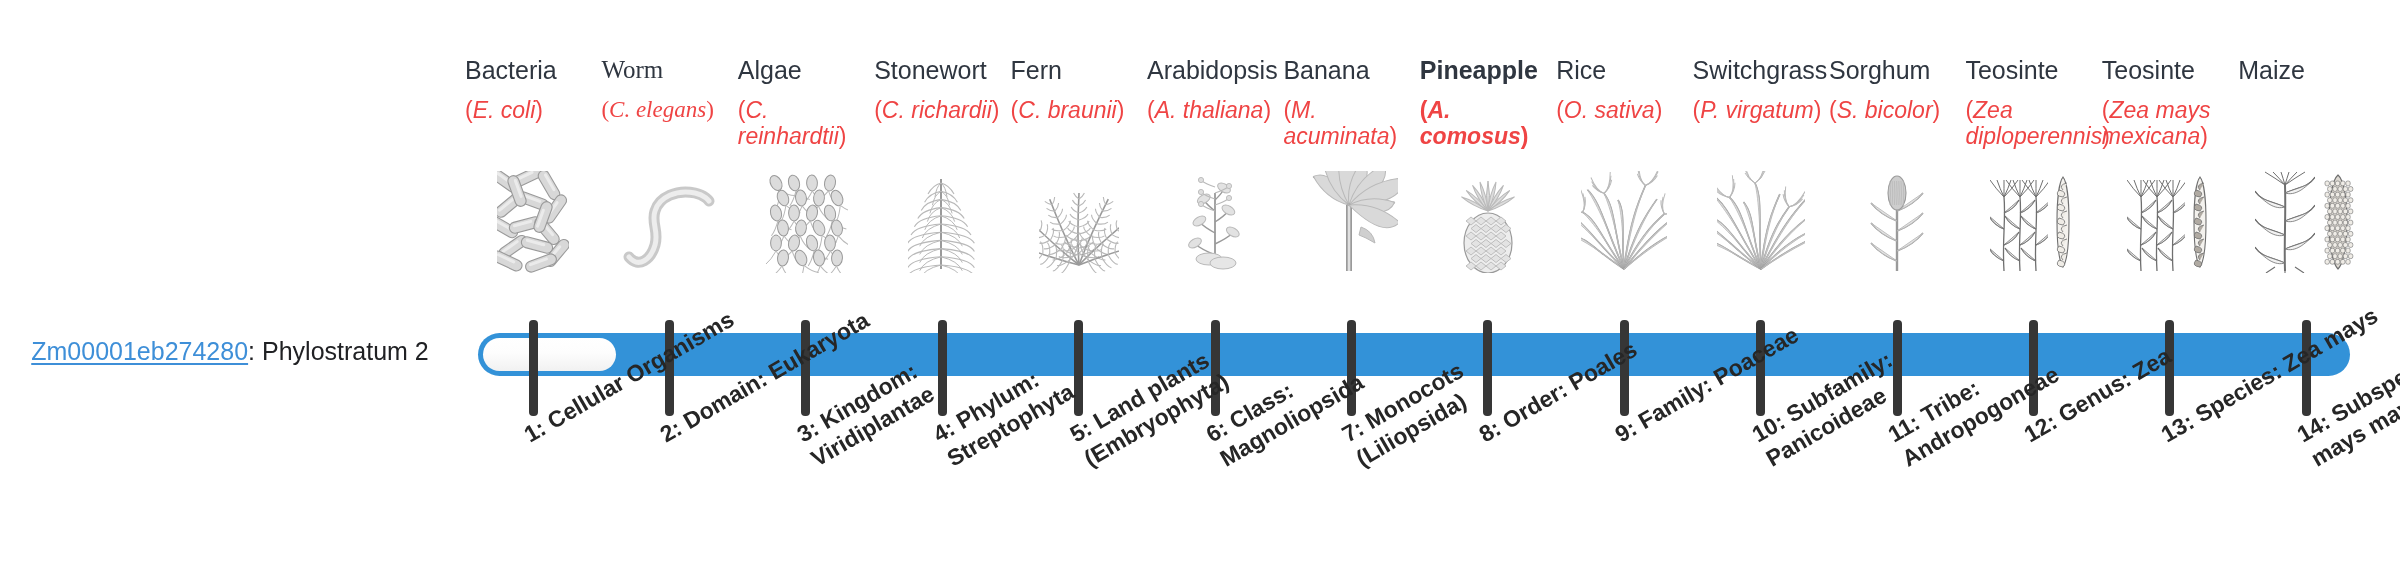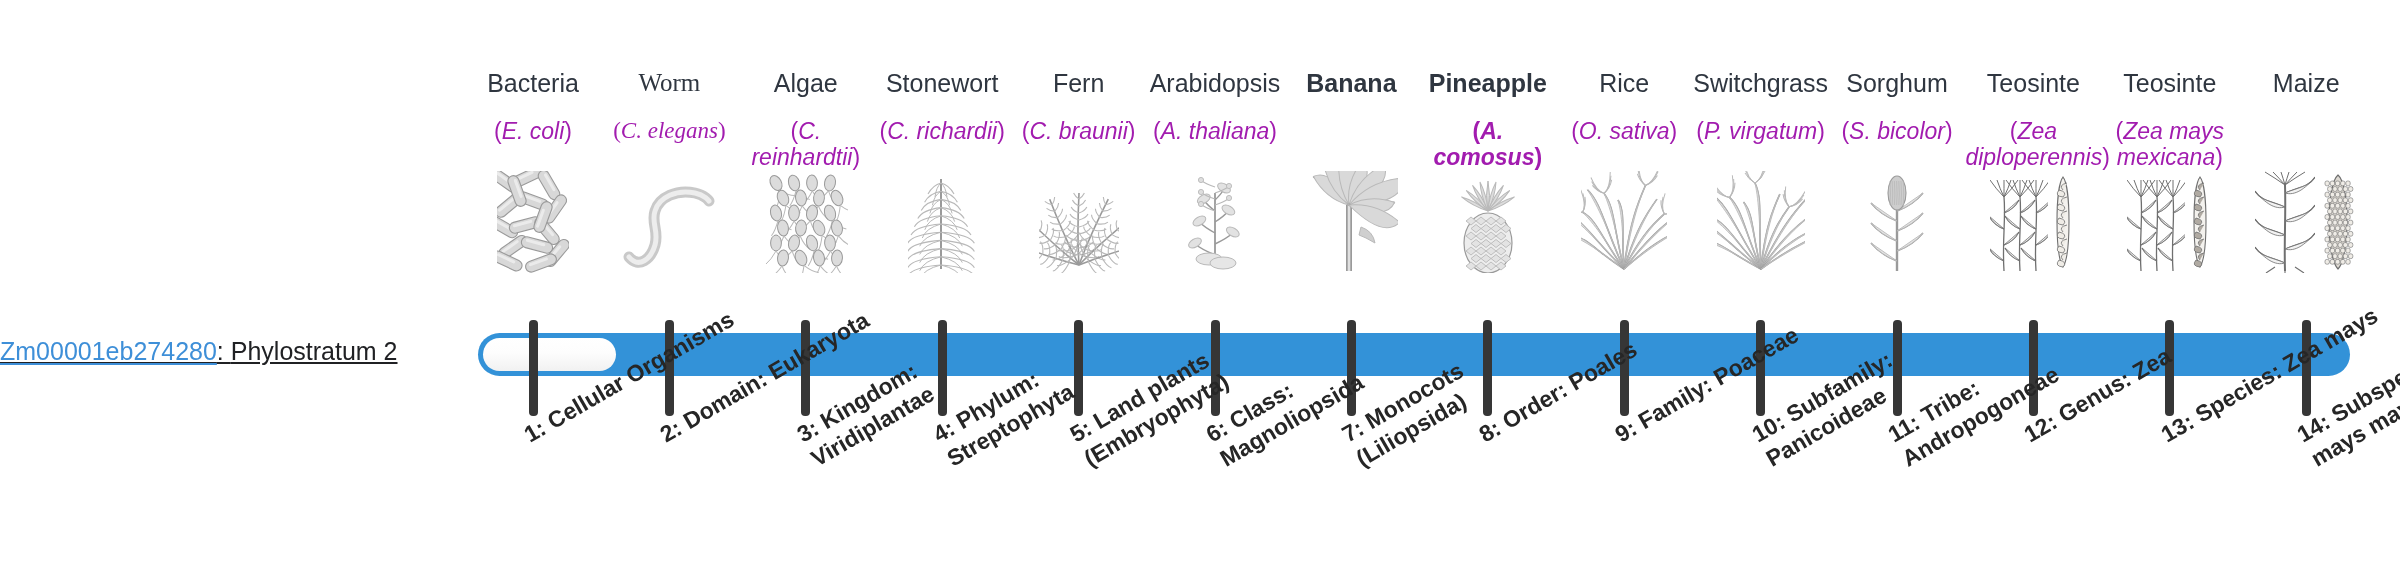--- a/index.html
+++ b/index.html
@@ -19,26 +19,25 @@
     width: 2400px;
     height: 580px;
   }
 
   
   .gene-label {
     position: absolute;
     left: 0px;
     top: 336px;
     width: 460px;
-    text-align: left;
+    text-align: center;
     font-size: 25px;
     line-height: 30px;
     color: #202124;
     white-space: nowrap;
-    text-decoration: underline;
   }
   .gene-link {
     color: #3e8fd8;
     text-decoration: underline;
     text-underline-offset: 3px;
     cursor: pointer;
   }
 
   
   .track-wrap {
@@ -70,36 +69,36 @@
     top: 320px;
     width: 9px;
     height: 96px;
     background: #363636;
     border-radius: 4px;
   }
 
   
   .species-col {
     position: absolute;
-    top: 68px;
+    top: 55px;
     width: 136px;
-    text-align: center;
+    text-align: left;
   }
   .species-common {
     font-size: 25px;
     line-height: 30px;
     color: #2f3640;
     white-space: nowrap;
   }
   .species-latin {
-    margin-top: 20px;
+    margin-top: 12px;
     font-size: 23px;
     line-height: 26px;
     font-style: italic;
-    color: #a21caf;
+    color: #ef4444;
   }
   .species-latin .paren { font-style: normal; }
 
   
   .illo {
     position: absolute;
     top: 168px;
     width: 136px;
     height: 105px;
     display: flex;
@@ -614,22 +613,23 @@
       <circle cx="52" cy="15" r="2.6" fill="#dedede" stroke="#b9b9b9" stroke-width=".9"></circle>
           <path d="M38 16 q-9 -3 -13 -6" fill="none" stroke="#b9b9b9" stroke-width="1.1"></path>
       <circle cx="24" cy="9" r="2.6" fill="#dedede" stroke="#b9b9b9" stroke-width=".9"></circle>
           <g>
             <ellipse cx="32" cy="88" rx="13" ry="6" fill="#e6e6e6" stroke="#b9b9b9" stroke-width="1"></ellipse>
             <ellipse cx="46" cy="92" rx="13" ry="6" fill="#e6e6e6" stroke="#b9b9b9" stroke-width="1"></ellipse>
           </g>
         </svg>
       </div>
       <div class="tick" style="left: 1210.5px;"></div>
-      <div class="species-col" style="left: 1283.4px; font-weight: bold;">
+      <div class="species-col" style="left: 1283.4px;">
         <div class="species-common">Banana</div>
+        <div class="species-latin"><span class="paren">(</span><span>M. acuminata</span><span class="paren">)</span></div>
       </div>
       <div class="illo" style="left: 1283.4px;">
         <svg width="94" height="102" viewBox="0 0 94 102">
     <path d="M45 100 L45 34" stroke="#9a9a9a" stroke-width="6" fill="none"></path>
     <path d="M45 100 L45 34" stroke="#e0e0e0" stroke-width="2.6" fill="none"></path>
     <g transform="translate(45,34) rotate(-80)">
       <path d="M0 0 q10 -20 22 -40" fill="none" stroke="#9a9a9a" stroke-width="2"></path>
       <path d="M0 0 q2 -24 22 -40 q11.200000000000001 16.8 -22 40 z" fill="#d9d9d9" stroke="#b9b9b9" stroke-width="1"></path>
           </g>
           <g transform="translate(45,34) rotate(-58)">

